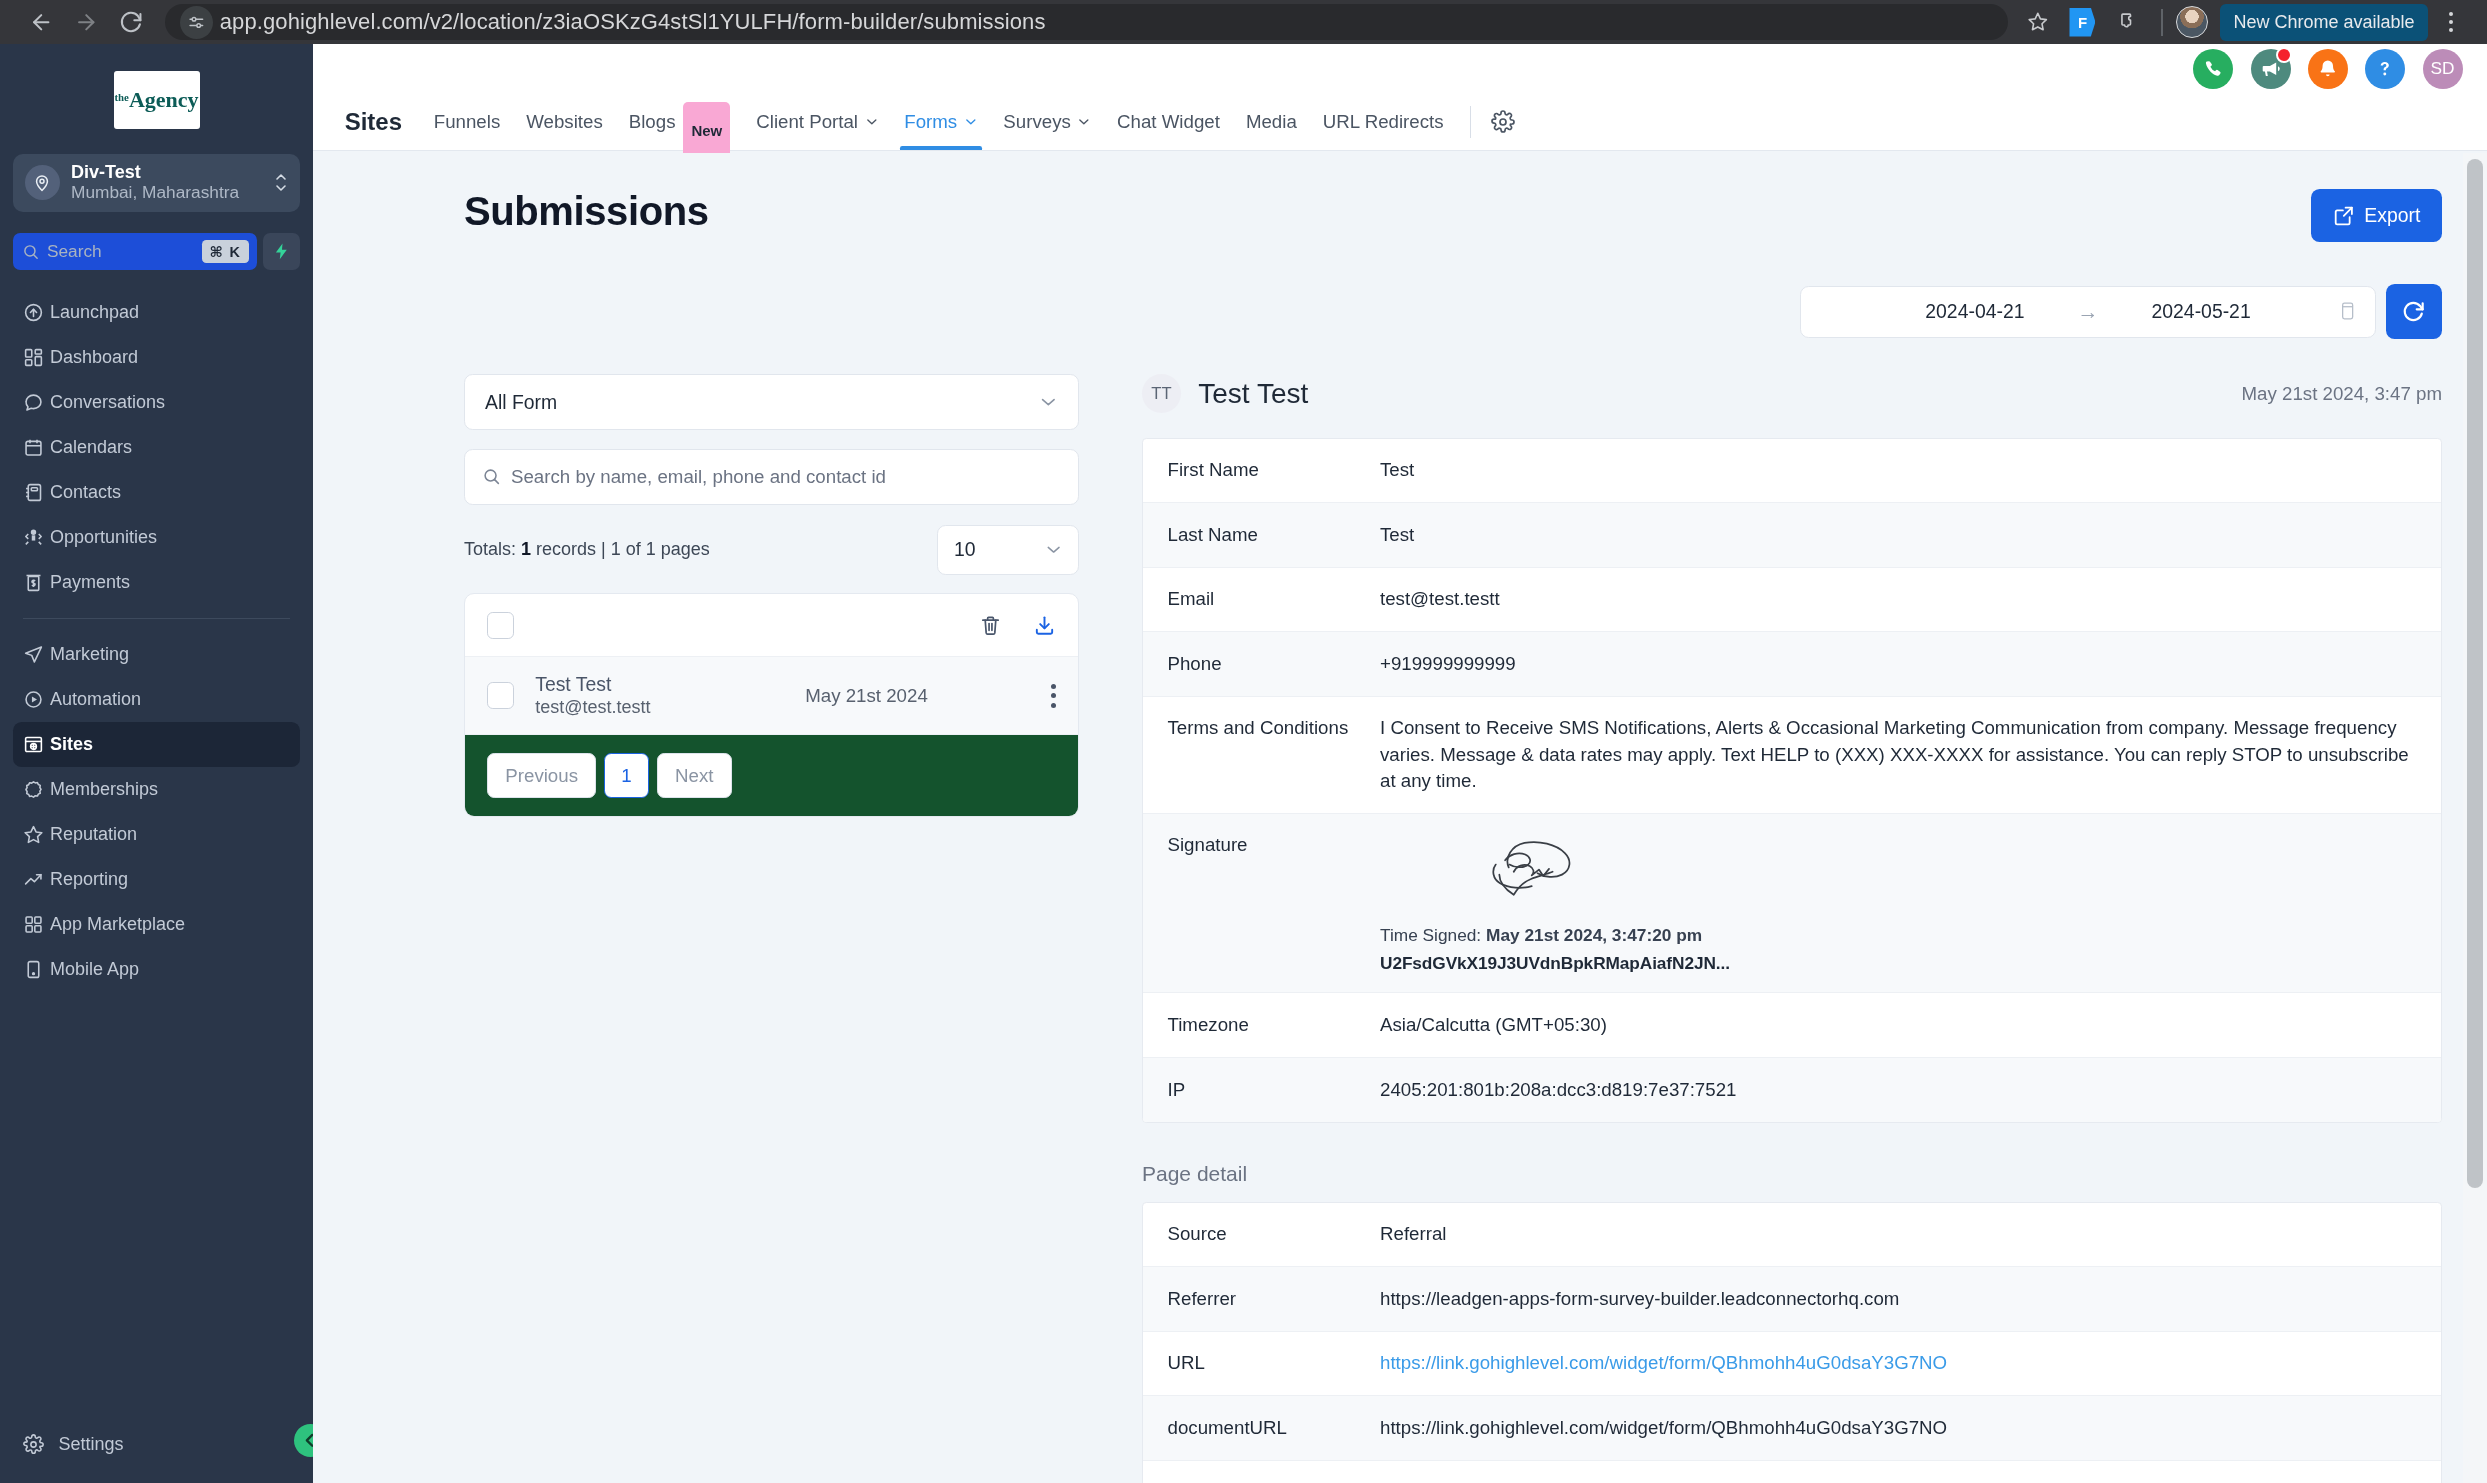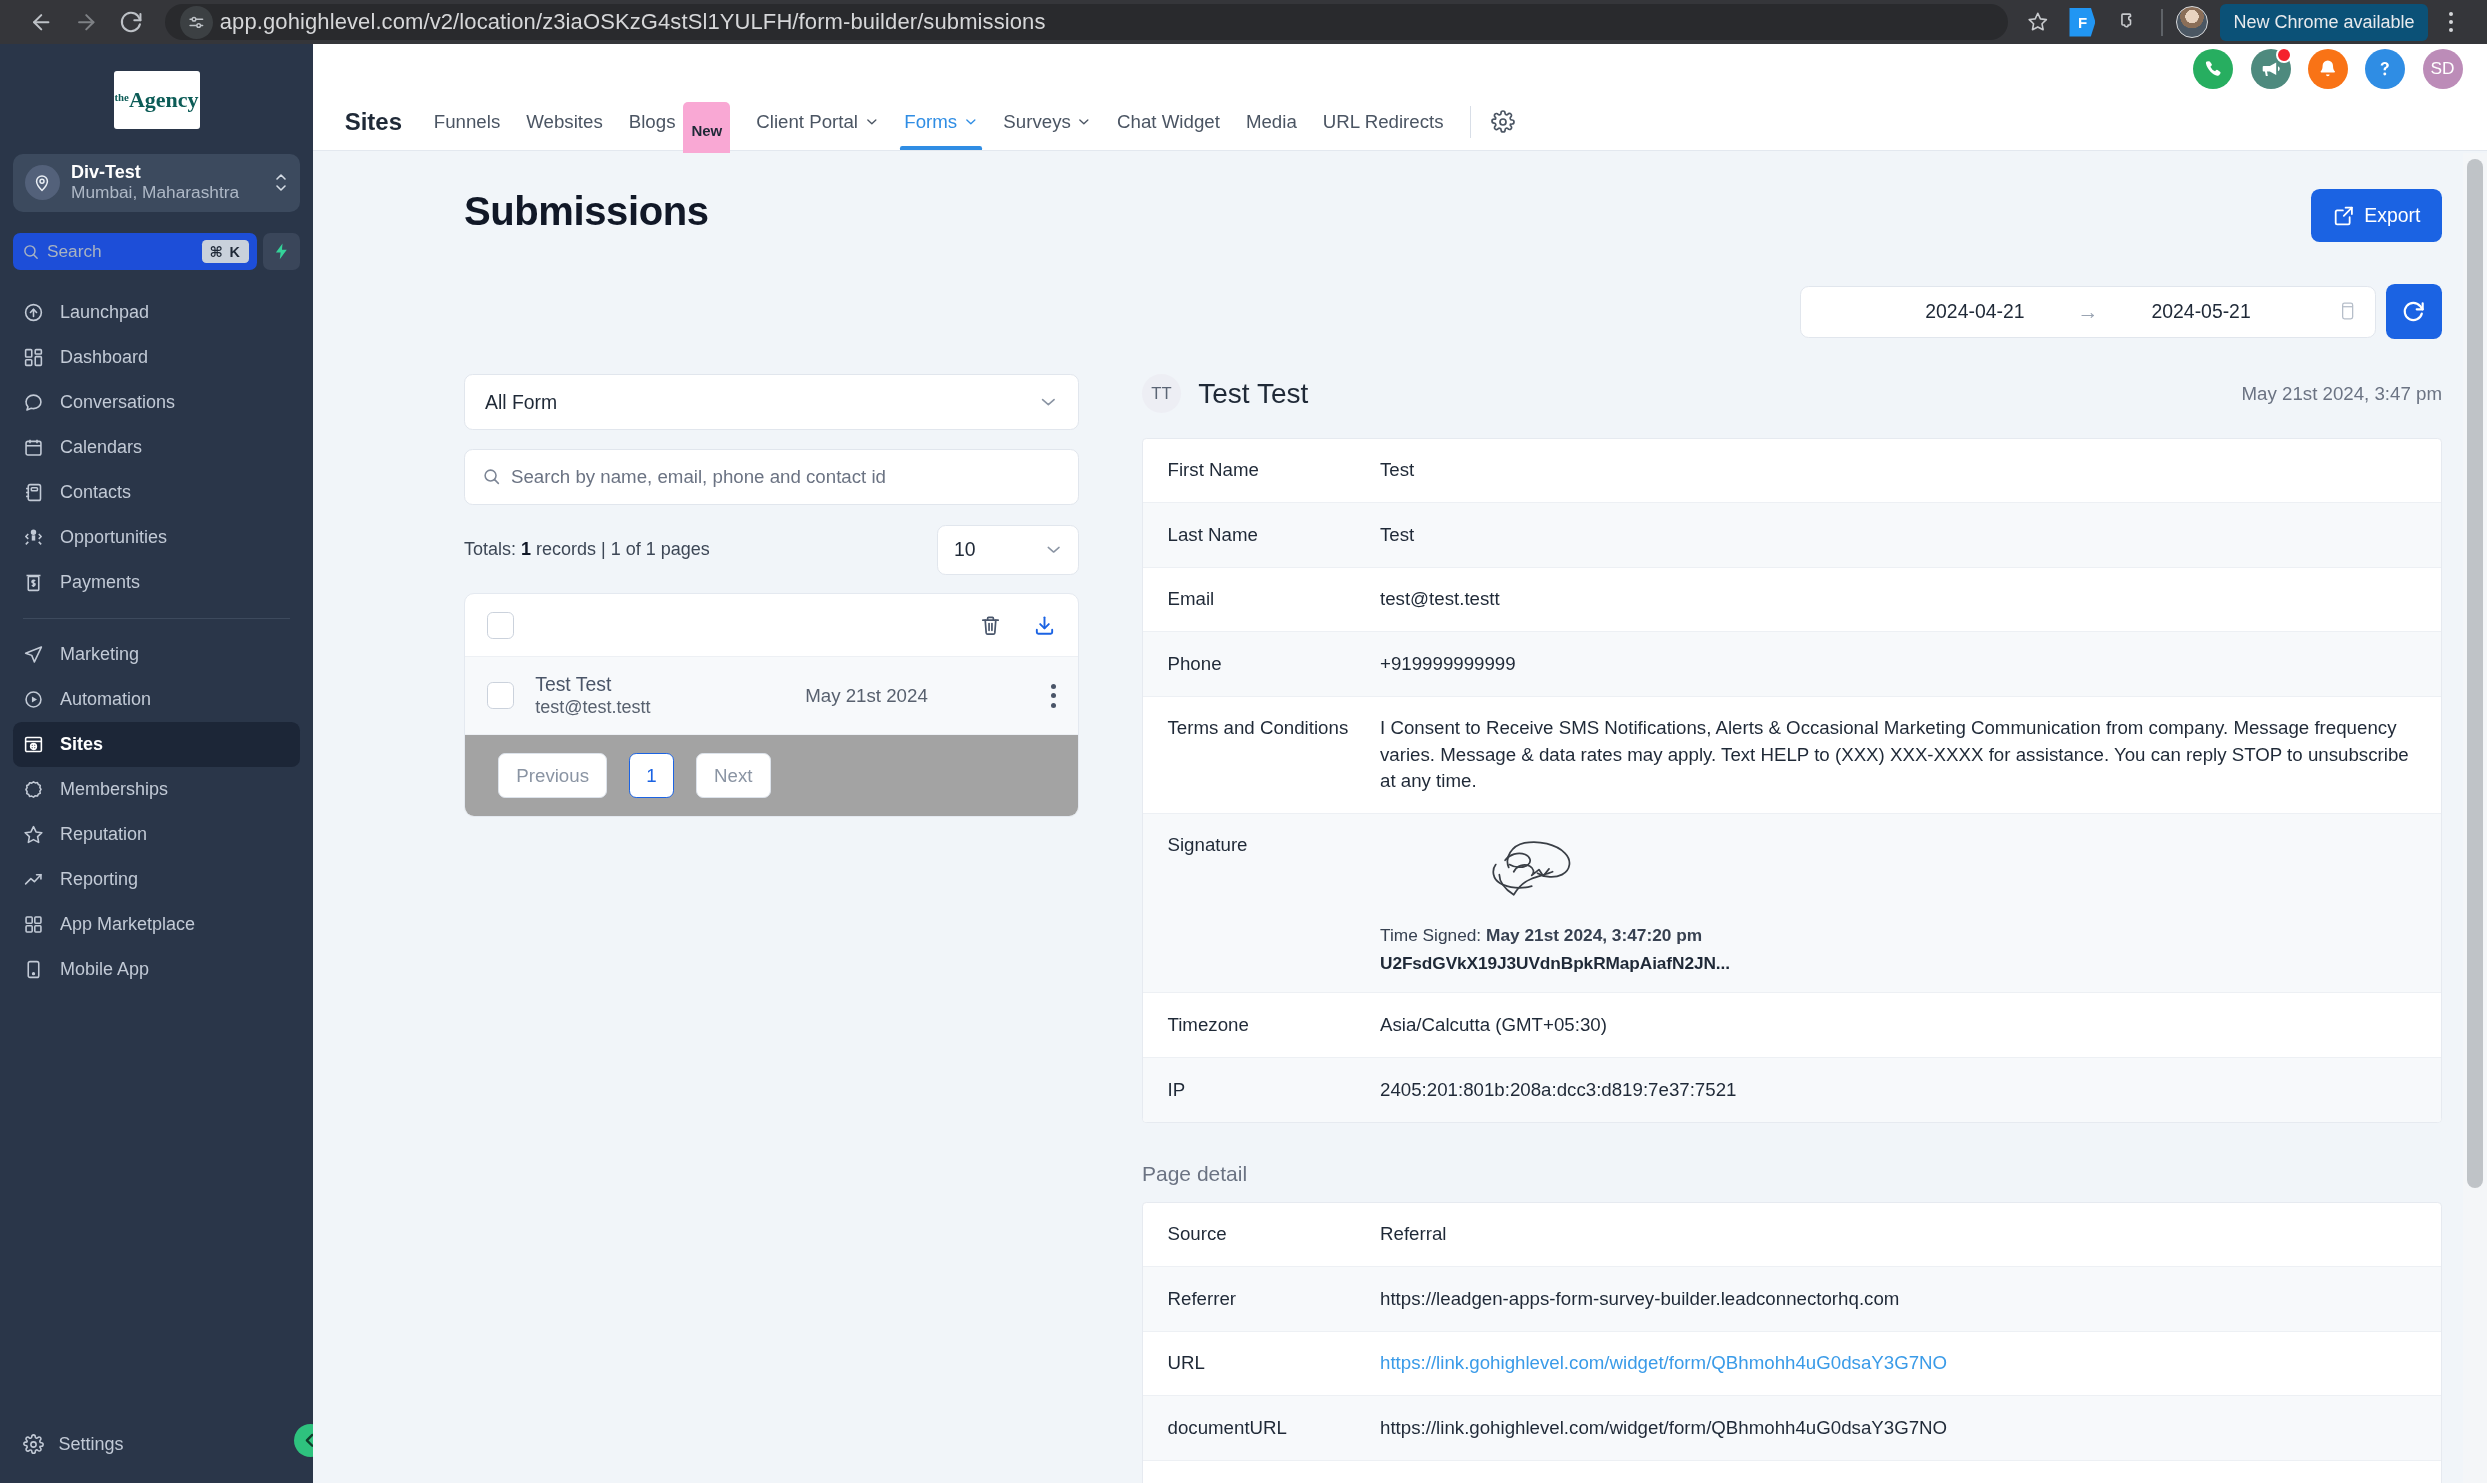--- a/index.html
+++ b/index.html
@@ -96,21 +96,21 @@
     background: #C9D1DB; color: #1F2937; border-radius: 4.3px; font-size: 14.4px;
     padding: 3.6px 7.2px; letter-spacing: 1.4px; font-weight: 600;
   }
   .bolt-btn {
     width: 37px; height: 37px; background: #3A465A; border-radius: 7.2px;
     display:flex; align-items:center; justify-content:center; flex:0 0 auto;
   }
   .bolt-btn svg { width: 18.7px; height: 18.7px; color: #34D399; }
   .nav-list { margin-top: 20px; padding: 0 13px; flex: 1 1 auto; }
   .nav-item {
-    display: flex; align-items: center; gap: 16px; height: 45px; padding: 0 10px;
+    display: flex; align-items: center; gap: 6px; height: 45px; padding: 0 10px;
     border-radius: 8.6px; color: #C2CAD6; font-size: 18px;
   }
   .nav-item svg { width: 21px; height: 21px; flex: 0 0 auto; }
   .nav-item.active { background: #1C2637; color: #FFFFFF; font-weight: 700; }
   .nav-sep { height: 1.4px; background: #3D4A5D; margin: 13px 10px; }
   .settings-item {
     display: flex; align-items: center; gap: 14.4px; height: 45px; padding: 0 23px;
     color: #C2CAD6; font-size: 18px; margin-bottom: 17.3px;
   }
   .settings-item svg { width: 21px; height: 21px; }
@@ -245,21 +245,21 @@
   .list-row {
     height: 78px; display: flex; align-items: center; padding: 0 21.6px; gap: 13px;
     background: #F7F9FB; border-bottom: 1.4px solid #EDF0F4;
   }
   .row-name { font-size: 19.4px; color: #4A5568; line-height: 1.25; }
   .row-email { font-size: 18px; color: #58616F; line-height: 1.3; }
   .row-texts { width: 237px; flex: 0 0 auto; margin-left: 8.6px; }
   .row-date { font-size: 18.7px; color: #58616F; flex: 1 1 auto; padding-left: 20px;}
   .kebab { display: flex; flex-direction: column; gap: 4.3px; align-items: center; }
   .kebab i { width: 5px; height: 5px; border-radius: 50%; background: #4A5568; display:block;}
-  .pager { height: 81px; display: flex; align-items: center; padding: 0 33px; gap: 22px; background:#a3a3a3;}
+  .pager { height: 81px; display: flex; align-items: center; padding: 0 22px; gap: 8px; background:#14532d;}
   .pg {
     border: 1.4px solid #DDE3EB; border-radius: 7.2px; height: 45px; padding: 0 17.3px;
     display: flex; align-items: center; font-size: 18.7px; color: #8A94A3; background: #fff;
   }
   .pg.num { color: #1B63E3; border-color: #1B63E3; padding: 0 16px; }
 
   
   .right-col { flex: 1 1 auto; padding-left: 63px; }
   .sub-head { display: flex; align-items: center; gap: 17.3px; }
   .tt-avatar {

